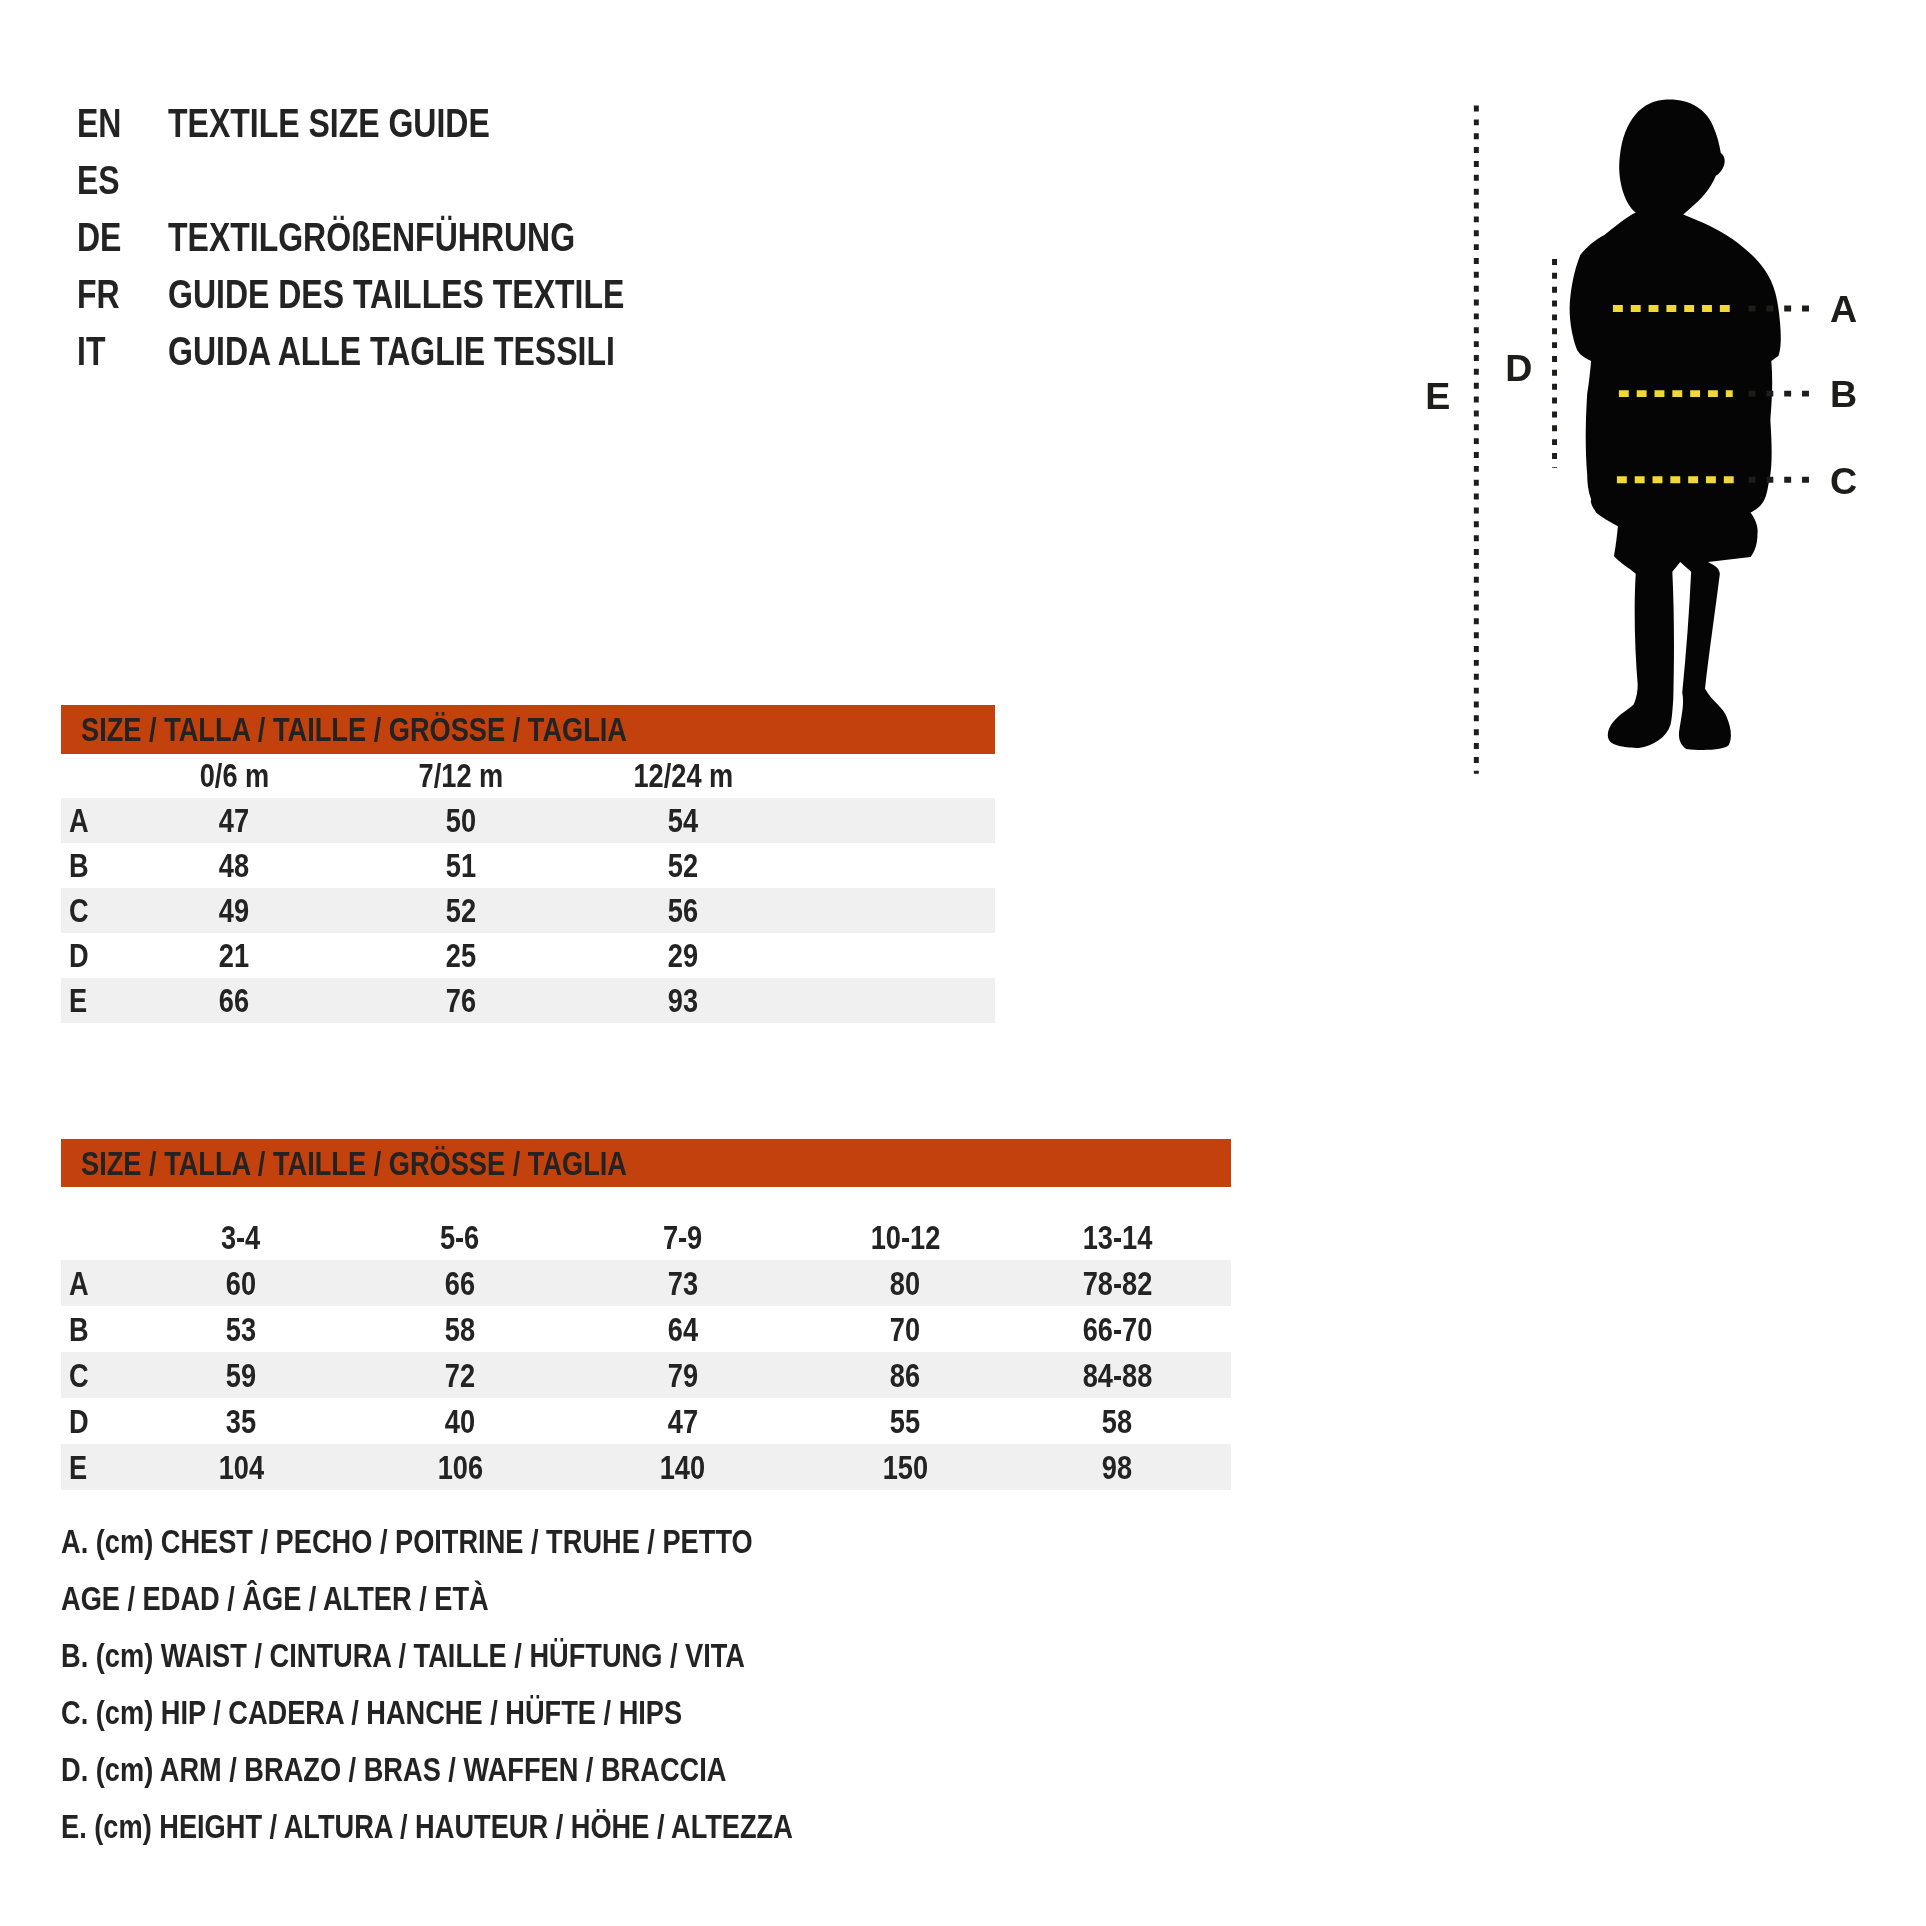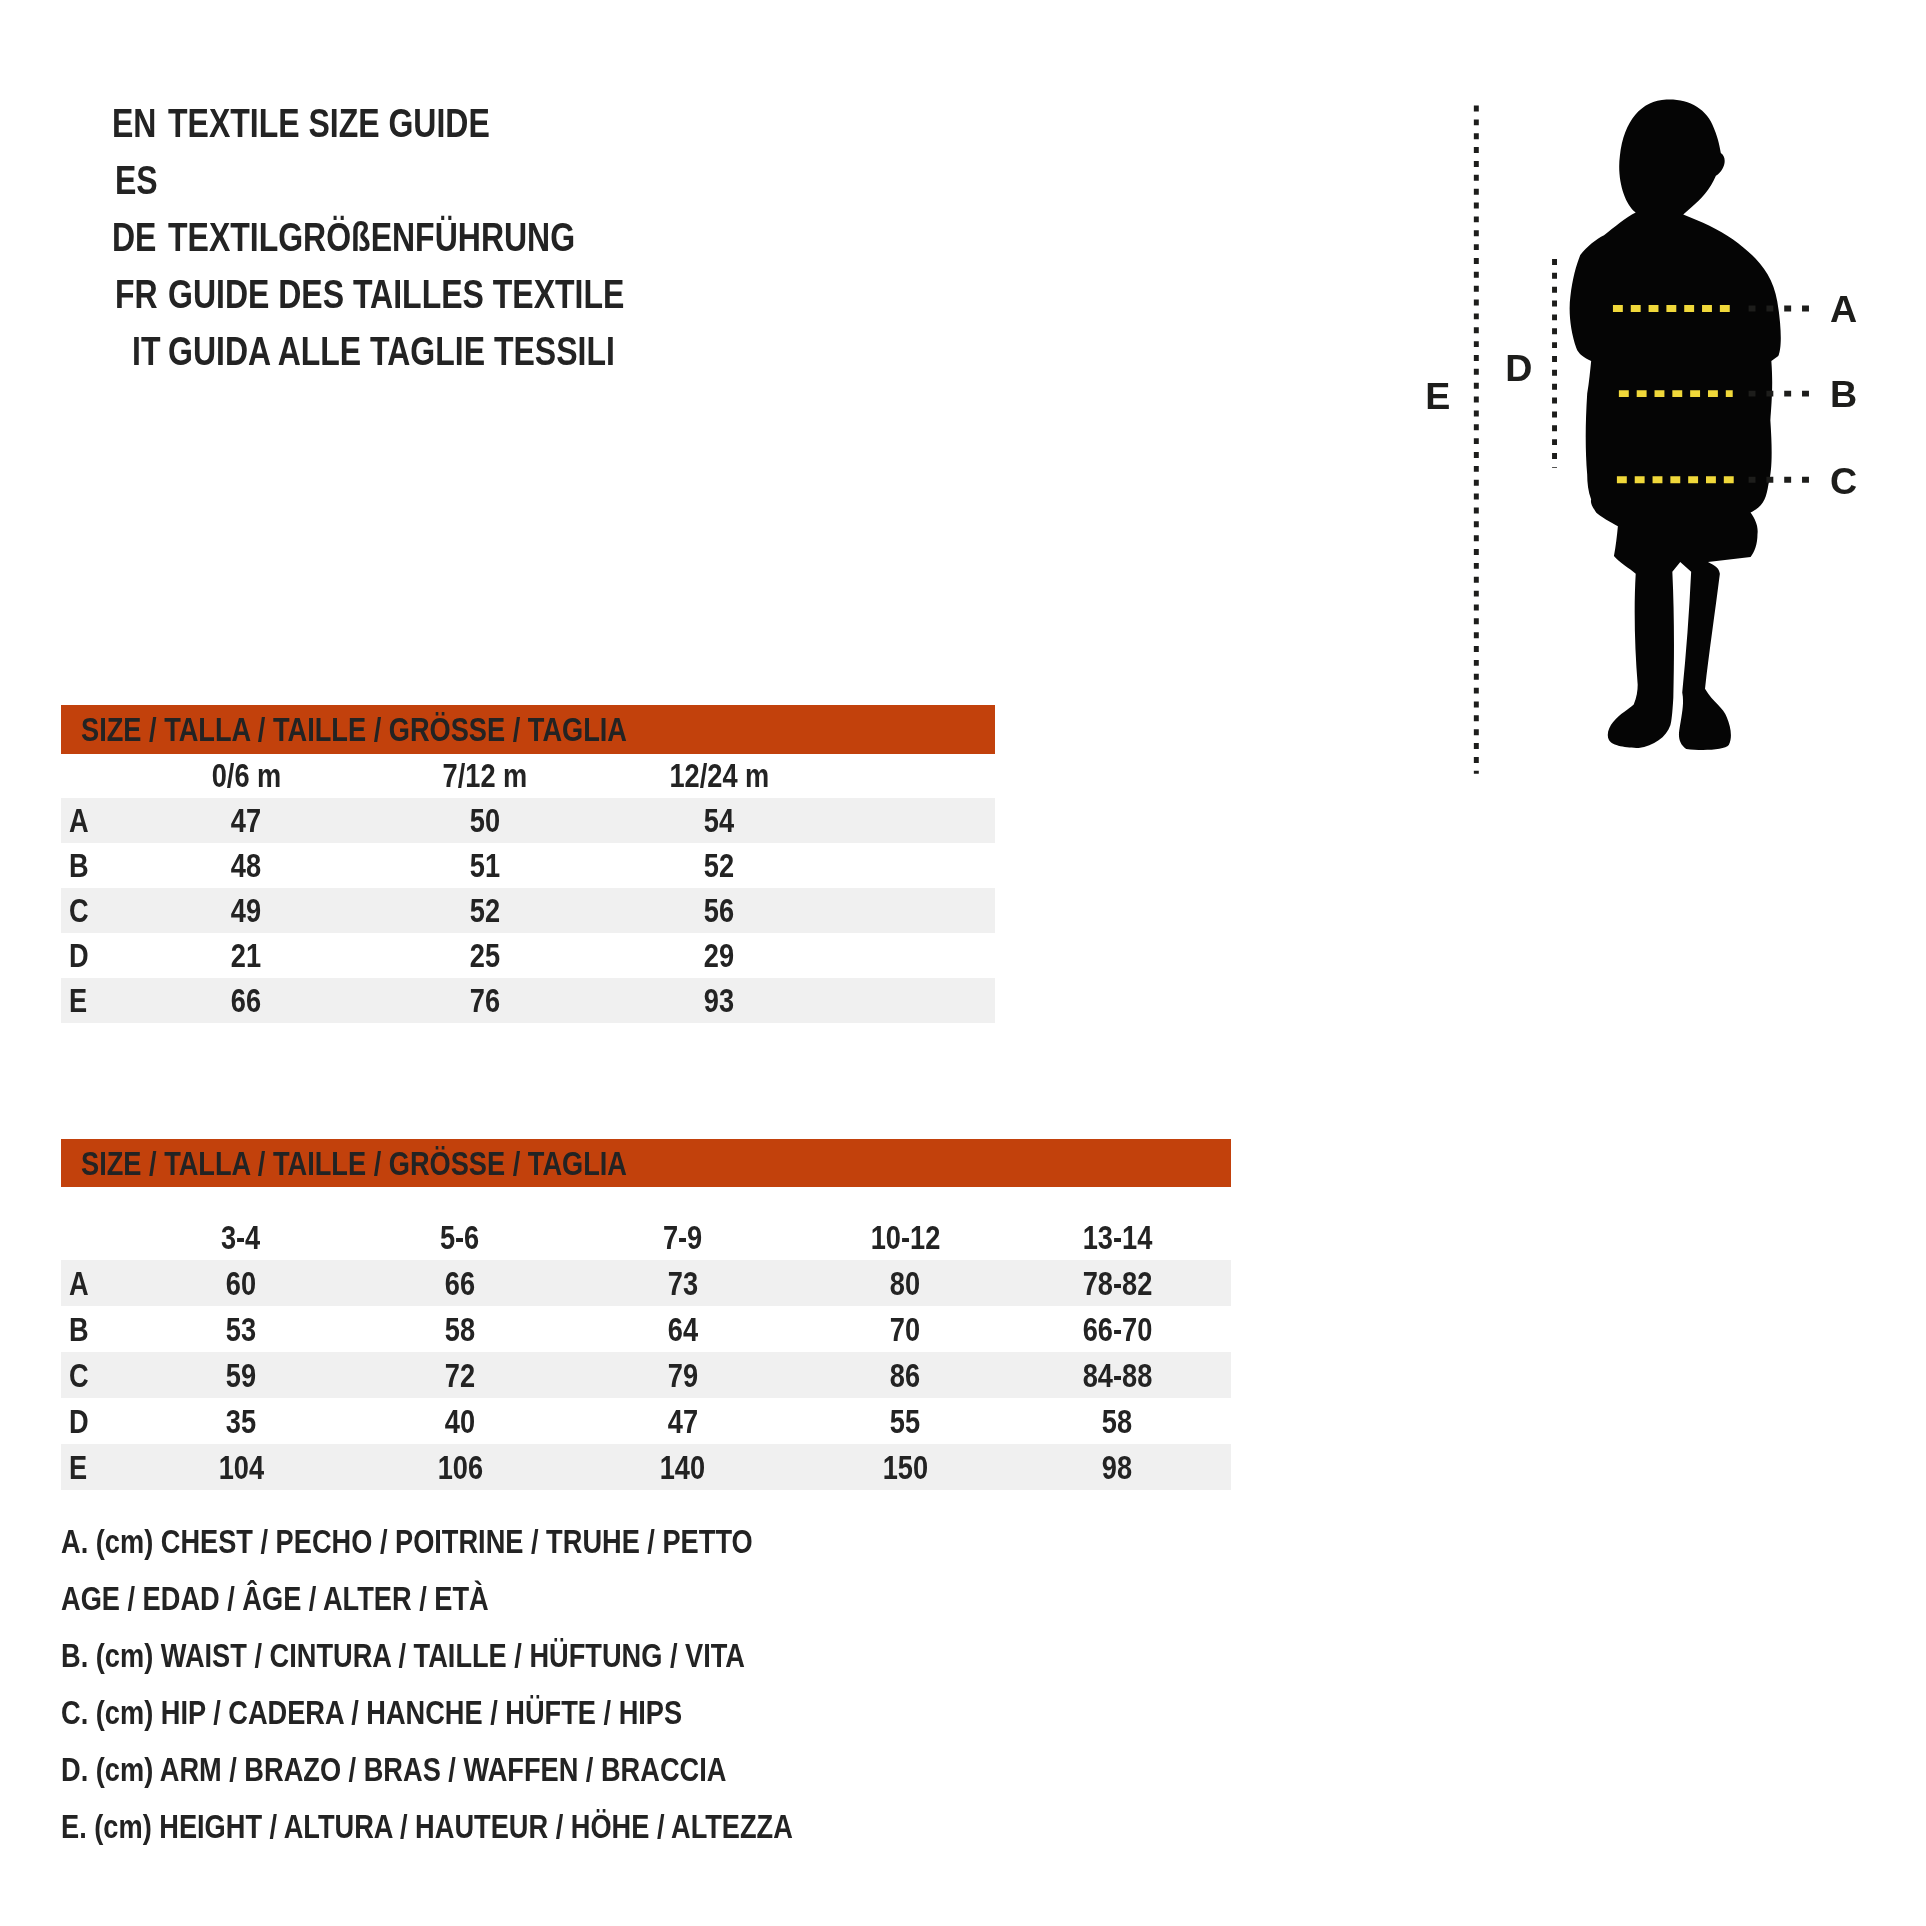--- a/index.html
+++ b/index.html
@@ -5,36 +5,36 @@
   html,body{margin:0;padding:0;background:#ffffff;}
   .page{position:relative;width:1927px;height:1927px;background:#ffffff;overflow:hidden;
         font-family:"Liberation Sans",sans-serif;color:#232323;}
   
   .cl{display:inline-block;transform:scaleX(0.8);transform-origin:left center;white-space:nowrap;}
   .cx{display:inline-block;transform:scaleX(0.8);transform-origin:center center;white-space:nowrap;}
 
   
   .lang-block{position:absolute;left:77px;top:95px;}
   .lang-row{display:flex;height:57px;align-items:center;font-size:40px;font-weight:700;}
-  .lang-code{width:91px;flex:0 0 91px;text-align:right;}
+  .lang-code{width:91px;flex:0 0 91px;}
   .lang-title{flex:1;}
 
   
   .section-heading{position:absolute;left:61px;height:40px;line-height:40px;
                    font-size:34px;font-weight:700;white-space:nowrap;}
 
   
   .size-bar{position:absolute;left:61px;background:#c2410c;display:flex;align-items:center;
             font-size:34px;font-weight:700;padding-left:20px;box-sizing:border-box;}
 
   
   .tbl{position:absolute;left:61px;font-size:34px;font-weight:700;}
   .trow{display:grid;align-items:center;}
   .trow.shade{background:#f0f0f0;}
-  .btable .trow{grid-template-columns:59px 228px 226px 218px 1fr;height:45px;gap:12px;}
+  .btable .trow{grid-template-columns:59px 228px 226px 218px 1fr;height:45px;}
   .ctable .trow{grid-template-columns:59px 242px 196px 249px 196px 228px;height:46px;}
   .cell-label{text-align:left;padding-left:8px;}
   .cell-val{text-align:center;}
 
   
   .legend{position:absolute;left:61px;top:1513px;}
   .legend-line{height:57px;line-height:57px;font-size:34px;font-weight:700;white-space:nowrap;}
 
   
   .figure-wrap{position:absolute;left:1386px;top:59px;width:541px;height:792px;}

